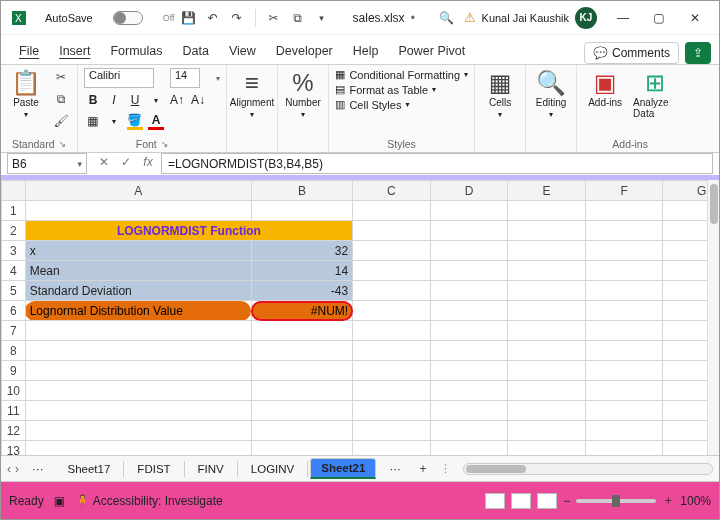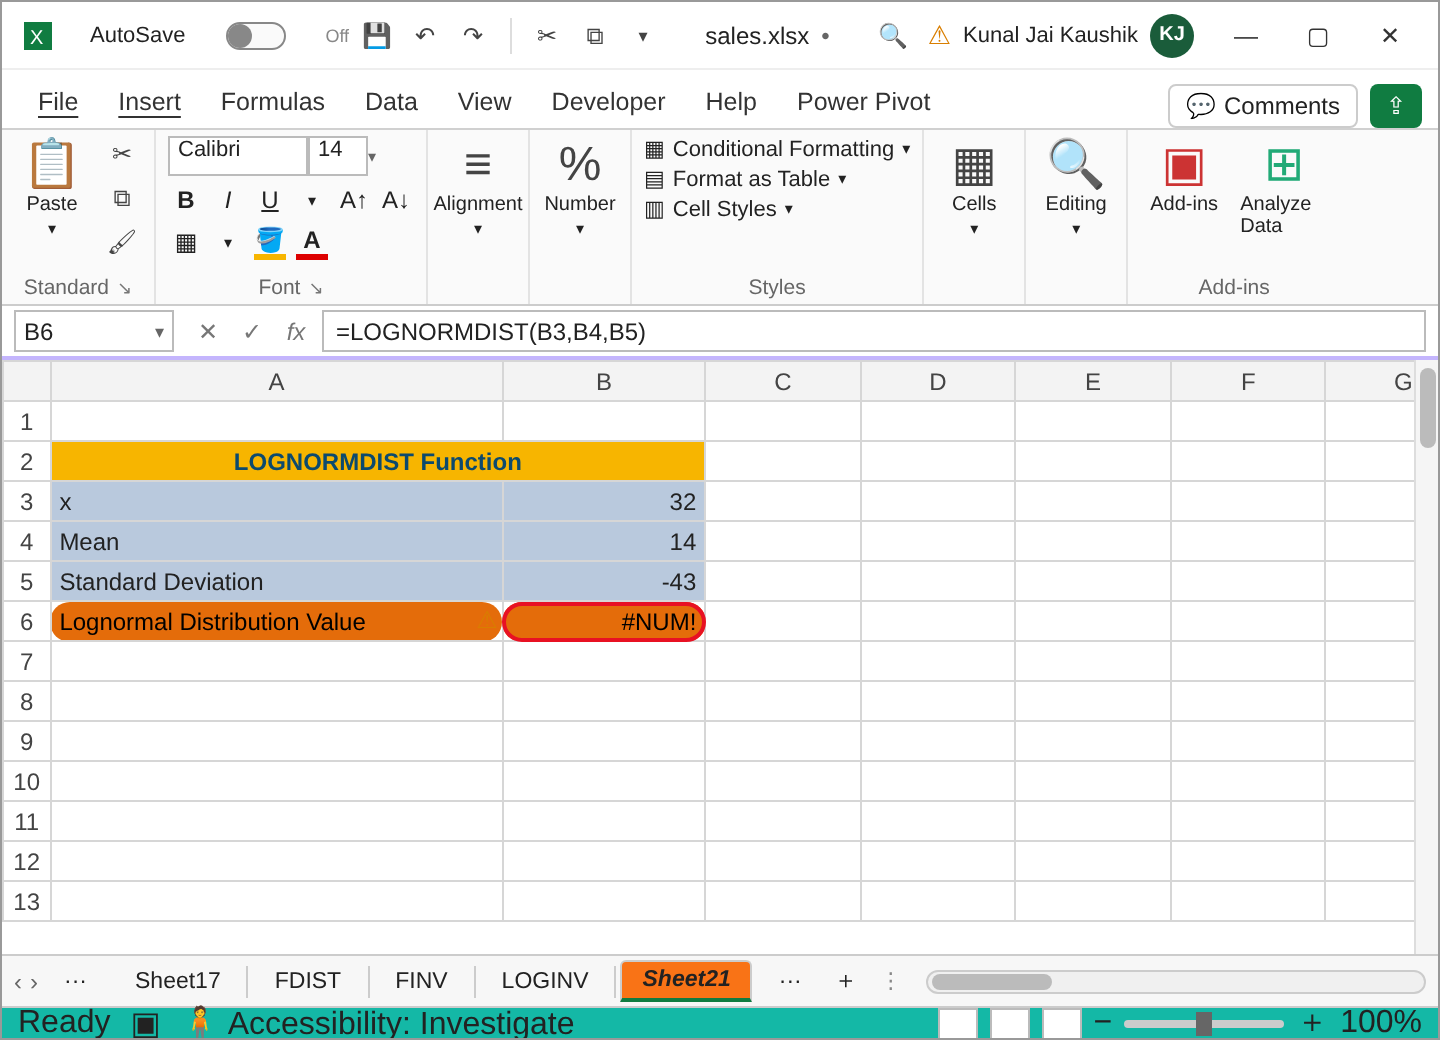--- a/index.html
+++ b/index.html
@@ -34,69 +34,69 @@
 
   
   .ribbon { height:88px; background:#fafafa; border-bottom:1px solid #ccc; display:flex; overflow:hidden; }
   .rgroup { border-right:1px solid #e3e3e3; padding:3px 6px 1px; display:flex; flex-direction:column; }
   .rgroup-body { flex:1; display:flex; align-items:flex-start; gap:6px; }
   .rgroup-label { font-size:10.5px; color:#666; text-align:center; padding:1px 0; display:flex; align-items:center; justify-content:center; gap:4px; }
   .launcher { font-size:9px; color:#777; }
   .big-btn { width:38px; display:flex; flex-direction:column; align-items:center; justify-content:center; font-size:10px; gap:2px; cursor:pointer; padding-top:3px;}
   .mini-col { display:flex; flex-direction:column; gap:4px; }
   .mini-btn { width:20px; height:18px; display:flex; align-items:center; justify-content:center; color:#444; cursor:pointer; font-size:12px; }
-  .font-row { display:flex; gap:0; align-items:center; }
+  .font-row { display:flex; gap:16px; align-items:center; }
   .font-select { width:70px; height:20px; border:1px solid #bbb; background:#fff; font-size:11px; padding:0 4px; }
   .size-select { width:30px; height:20px; border:1px solid #bbb; background:#fff; font-size:11px; padding:0 4px; }
   .btn-row { display:flex; gap:3px; }
   .fmt-btn { width:18px; height:18px; display:flex; align-items:center; justify-content:center; cursor:pointer; font-size:12px; }
   .color-sw { width:16px; height:3px; }
   .iconbig { font-size:24px; color:#444; line-height:1; }
   .styles-list { display:flex; flex-direction:column; gap:2px; font-size:11px; }
   .styles-item { display:flex; align-items:center; gap:4px; cursor:pointer; }
 
   
-  .fbar { height:27px; border-bottom:2px solid #c4b5fd; display:flex; align-items:center; }
+  .fbar { height:27px; border-bottom:5px solid #c4b5fd; display:flex; }
   .namebox { width:80px; height:21px; border:1px solid #bbb; margin:0 4px 0 6px; padding:0 4px; font-size:12px; display:flex; align-items:center; justify-content:space-between; background:#fff;}
   .fxbtns { display:flex; gap:4px; margin:0 4px; color:#777; }
   .fxbtns span { width:18px; height:18px; display:flex; align-items:center; justify-content:center; cursor:pointer; font-size:12px;}
   .finput { flex:1; height:21px; border:1px solid #bbb; margin-right:6px; padding:0 6px; font-size:12px; display:flex; align-items:center; background:#fff; }
 
   
   .gridwrap { flex:1; position:relative; display:flex; overflow:hidden;}
   .sheetgrid { flex:1; overflow:hidden; position:relative; }
   table.grid { border-collapse:collapse; table-layout:fixed; width:740px; }
   table.grid th, table.grid td { border:1px solid #d6d6d6; height:20px; font-size:12px; padding:0 4px; background:#fff; }
   table.grid th { background:#f3f3f3; font-weight:400; color:#444; text-align:center; }
   th.rowhdr { width:22px; }
   th.colhdr.A { width:210px; }
   th.colhdr.B { width:94px; }
   th.colhdr { width:72px; }
   .corner { background:#f3f3f3; }
   td.rownum { background:#f3f3f3; text-align:center; color:#444; }
-  .title-cell { background:#f7b500 !important; text-align:center; font-weight:700; color:#0c4a6e; }
+  .title-cell { background:#f7b500 !important; text-align:center; font-weight:700; color:#6d28d9; }
   .blue-cell { background:#b9c9dd !important; }
   .orange-cell { background:#e46c0a !important; color:#000;border-radius:10px; }
   .num-right { text-align:right; }
   .active-cell { outline:2px solid #e81123; outline-offset:-2px; position:relative; }
   .hscroll-gutter { width:12px; background:#f5f5f5; border-left:1px solid #ddd; display:flex; align-items:flex-start; justify-content:center; }
 
   
   .tabstrip { height:26px; border-top:1px solid #ccc; display:flex; align-items:center; background:#f7f7f7; padding:0 6px; gap:2px; }
   .tabnav { display:flex; gap:4px; color:#666; }
   .tabnav span { cursor:pointer; }
   .sheettab { padding:3px 10px; border:1px solid transparent; border-bottom:none; font-size:11.5px; cursor:pointer; border-radius:3px 3px 0 0;}
-  .sheettab.active { background:#f97316; border-color:#ccc; border-bottom:2px solid #107c41; font-weight:600;font-style:italic;}
+  .sheettab.active { background:#3b82f6; border-color:#ccc; border-bottom:2px solid #107c41; font-weight:600;}
   .tabsep { width:1px; height:16px; background:#ccc; }
   .tabplus { width:18px; height:18px; display:flex; align-items:center; justify-content:center; border:1px solid transparent; cursor:pointer; }
   .hscroll { flex:1; height:12px; border:1px solid #ccc; border-radius:6px; margin-left:10px; position:relative; background:#f0f0f0;}
   .hscroll-thumb { position:absolute; left:2px; top:1px; height:8px; width:60px; background:#bbb; border-radius:4px;}
 
   
-  .status { height:16px; background:#14b8a6; border-top:1px solid #ccc; display:flex; align-items:center; padding:0 8px; font-size:16px; gap:10px;}
+  .status { height:38px; background:#ec4899; border-top:1px solid #ccc; display:flex; align-items:center; padding:0 8px; font-size:12px; gap:10px;}
   .status-left { display:flex; align-items:center; gap:10px;}
   .status-right { margin-left:auto; display:flex; align-items:center; gap:6px;}
   .viewbtn { width:20px; height:16px; border:1px solid #bbb; background:#fff; cursor:pointer;}
   .zoomslider { width:80px; height:4px; background:#ccc; position:relative; border-radius:2px;}
   .zoomknob { width:8px; height:12px; background:#666; position:absolute; top:-4px; left:36px;}
 </style>
 </head>
 <body>
 
 <div class="app">

